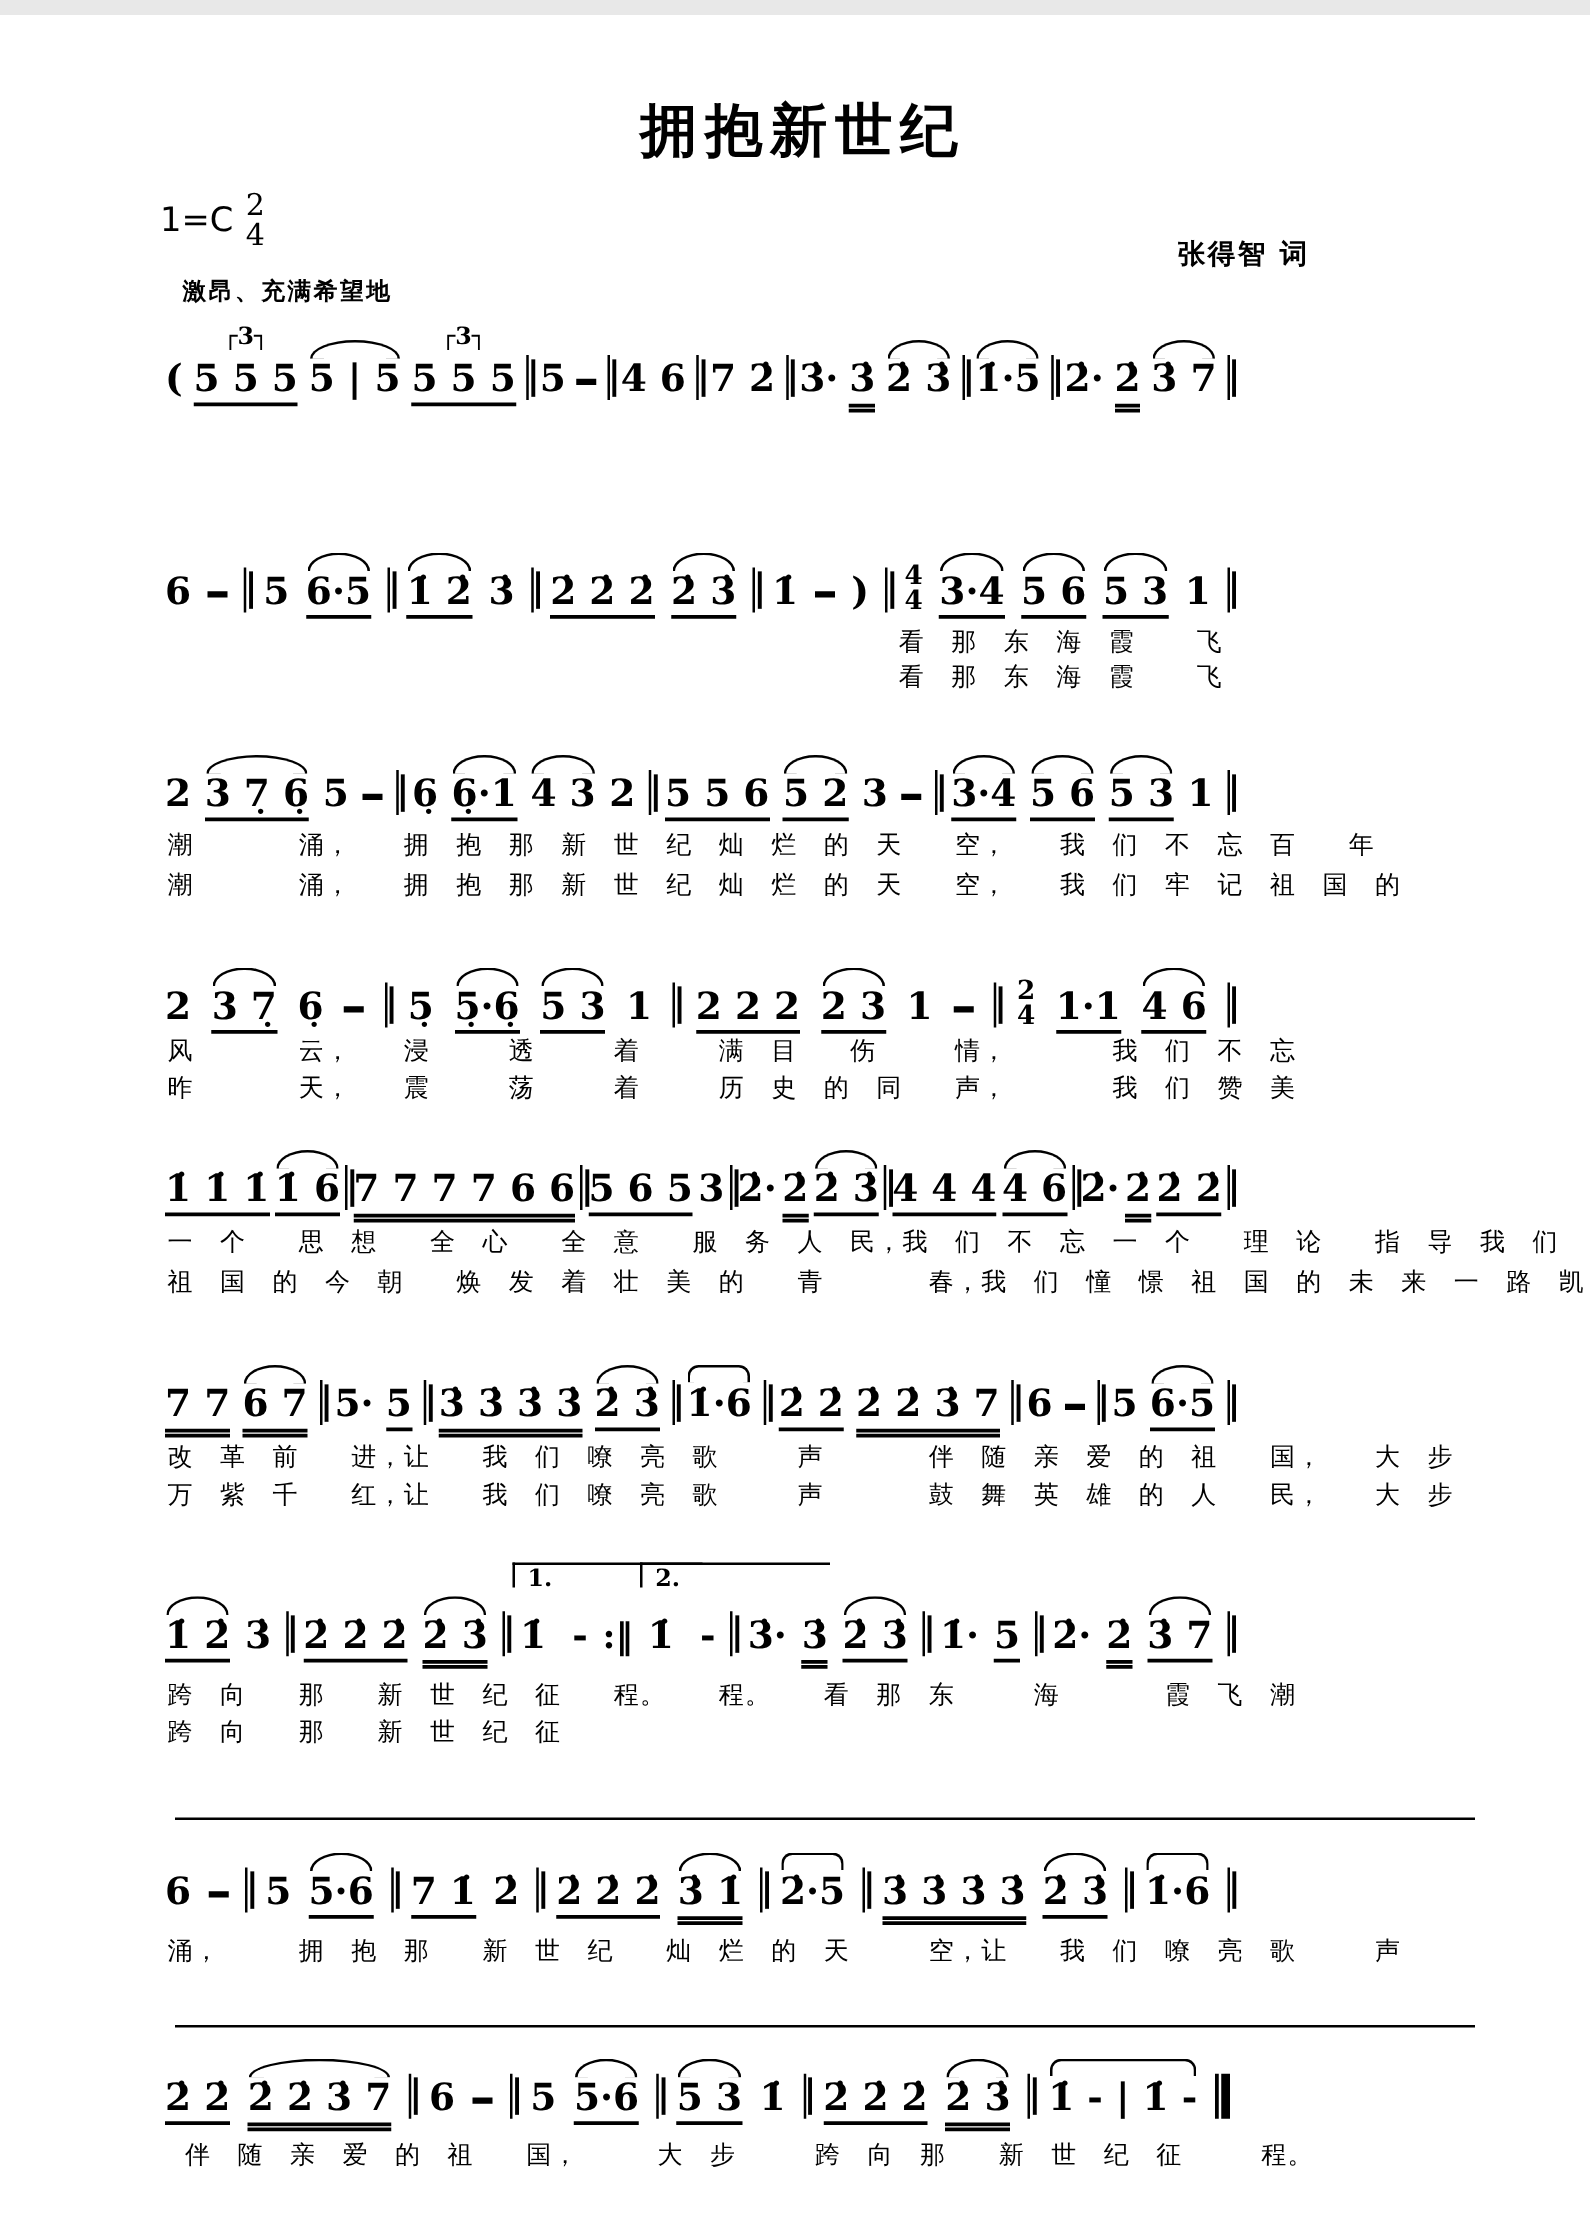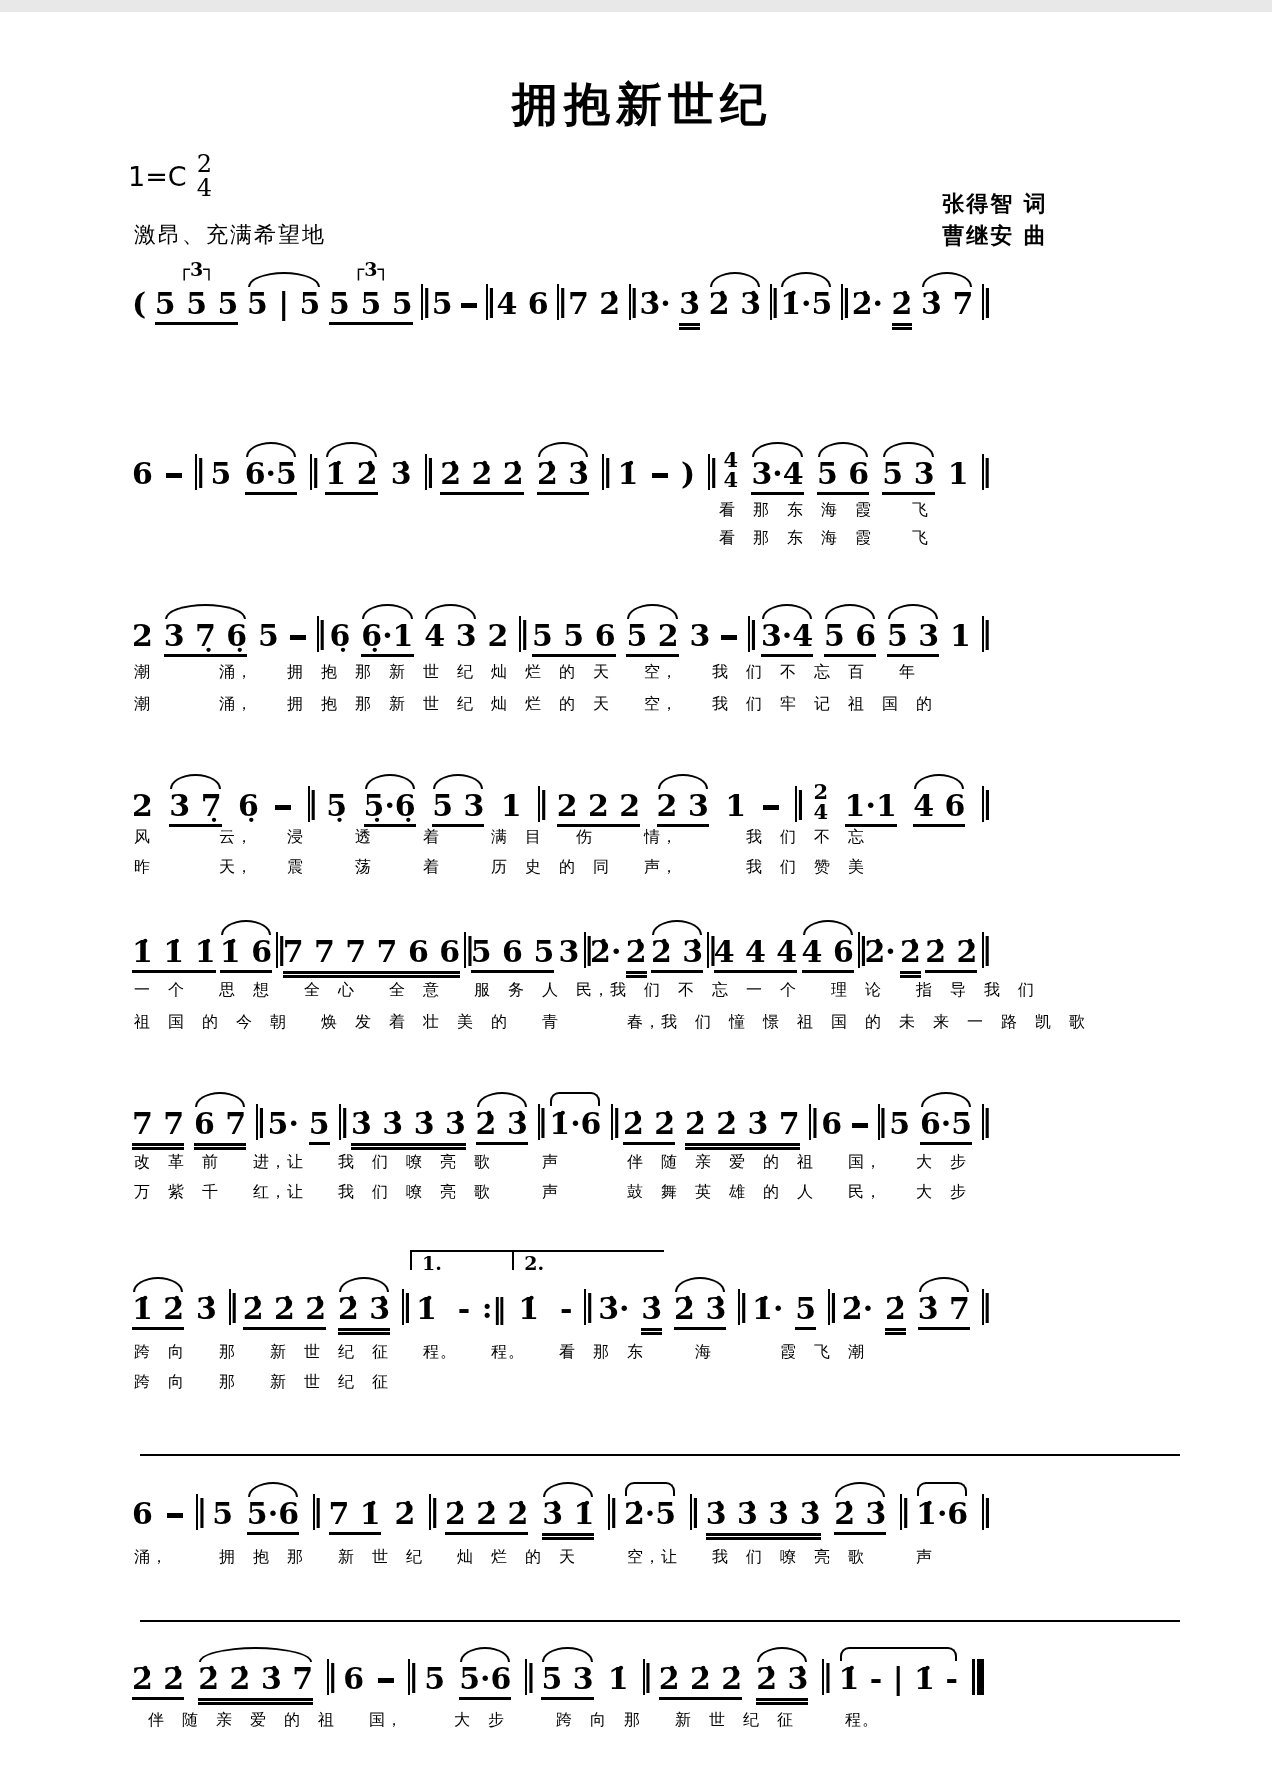--- a/index.html
+++ b/index.html
@@ -6,21 +6,21 @@
   #stage{position:relative;width:1272px;height:1790px;background:#ffffff;margin:12px auto;overflow:hidden;
          font-family:"DejaVu Serif", serif;color:#000;padding-left:12px;}
   .title{position:absolute;top:62px;left:0;width:100%;text-align:center;
          font-size:46px;font-weight:bold;letter-spacing:6px;}
   .keyrow{position:absolute;top:140px;left:128px;display:flex;align-items:center;gap:6px;
           font-family:"DejaVu Sans", sans-serif;font-weight:normal;font-size:27px;}
   .meter{display:inline-flex;flex-direction:column;align-items:center;font-size:24px;line-height:1.0;
          font-family:"DejaVu Serif", serif;margin-left:4px;}
   .credits{position:absolute;top:176px;left:850px;width:290px;font-size:22px;font-weight:bold;
            line-height:1.45;letter-spacing:2px;text-align:center;}
-  .tempo{position:absolute;top:208px;left:134px;font-size:22px;font-weight:normal;letter-spacing:2px;}
+  .tempo{position:absolute;top:208px;left:146px;font-size:19px;font-weight:bold;letter-spacing:2px;}
 
   .note-line{position:absolute;left:132px;width:852px;display:flex;justify-content:space-between;
              align-items:flex-end;height:38px;}
   .tok{position:relative;font-weight:bold;font-size:30px;line-height:1.1;white-space:pre;}
   .bar{width:2px;height:36px;background:#000;}
   .dash{width:16px;height:5px;background:#000;margin-bottom:12px;}
   .time{font-size:21px;line-height:0.95;text-align:center;font-weight:bold;}
   .u1::after{content:"";position:absolute;left:0;right:0;bottom:-5px;height:3px;background:#000;}
   .u2::after{content:"";position:absolute;left:0;right:0;bottom:-10px;height:7px;
              border-top:3px solid #000;border-bottom:3px solid #000;box-sizing:border-box;}
@@ -28,38 +28,37 @@
                border:2px solid #000;border-bottom:none;border-radius:50% 50% 0 0/100% 100% 0 0;}
   .sq::before{content:"";position:absolute;left:1px;right:1px;top:-15px;height:12px;
               border:2px solid #000;border-bottom:none;border-radius:9px 9px 0 0;}
   .tup::before{content:attr(data-mark);position:absolute;top:-28px;left:0;right:0;text-align:center;
                font-size:19px;font-weight:bold;letter-spacing:0;}
   .volta::before{content:attr(data-mark);position:absolute;top:-42px;left:-6px;width:140px;height:18px;
                  border-top:2px solid #000;border-left:2px solid #000;font-size:19px;line-height:22px;
                  padding-left:10px;text-align:left;}
   .rep{font-size:28px;}
   .final{width:12px;height:36px;border-left:3px solid #000;border-right:7px solid #000;box-sizing:border-box;}
-  .lyric-line{position:absolute;font-size:16px;white-space:pre;letter-spacing:1px;}
+  .lyric-line{position:absolute;font-size:20px;white-space:pre;letter-spacing:1px;}
   .rule{position:absolute;left:140px;width:1040px;height:2px;background:#000;}
 </style>
 </head>
 <body>
 
 <div id="stage">
   <div class="title">拥抱新世纪</div>
   <div class="keyrow">
     <span>1=C</span>
     <span class="meter">
       <span>2</span>
       <span>4</span>
     </span>
   </div>
   <div class="credits">
     <div>张得智 词</div>
-    <div>曹继安 曲</div>
   </div>
   <div class="tempo">激昂、充满希望地</div>
   <div id="music">
       <div class="note-line" style="top: 270px;">
         <span class="tok ">(</span>
         <span class="tok u1 tup" data-mark="┌3┐">5 5 5</span>
         <span class="tok arc">5 | 5</span>
         <span class="tok u1 tup" data-mark="┌3┐">5 5 5</span>
         <span class="tok bar">|</span>
         <span class="tok ">5</span>

